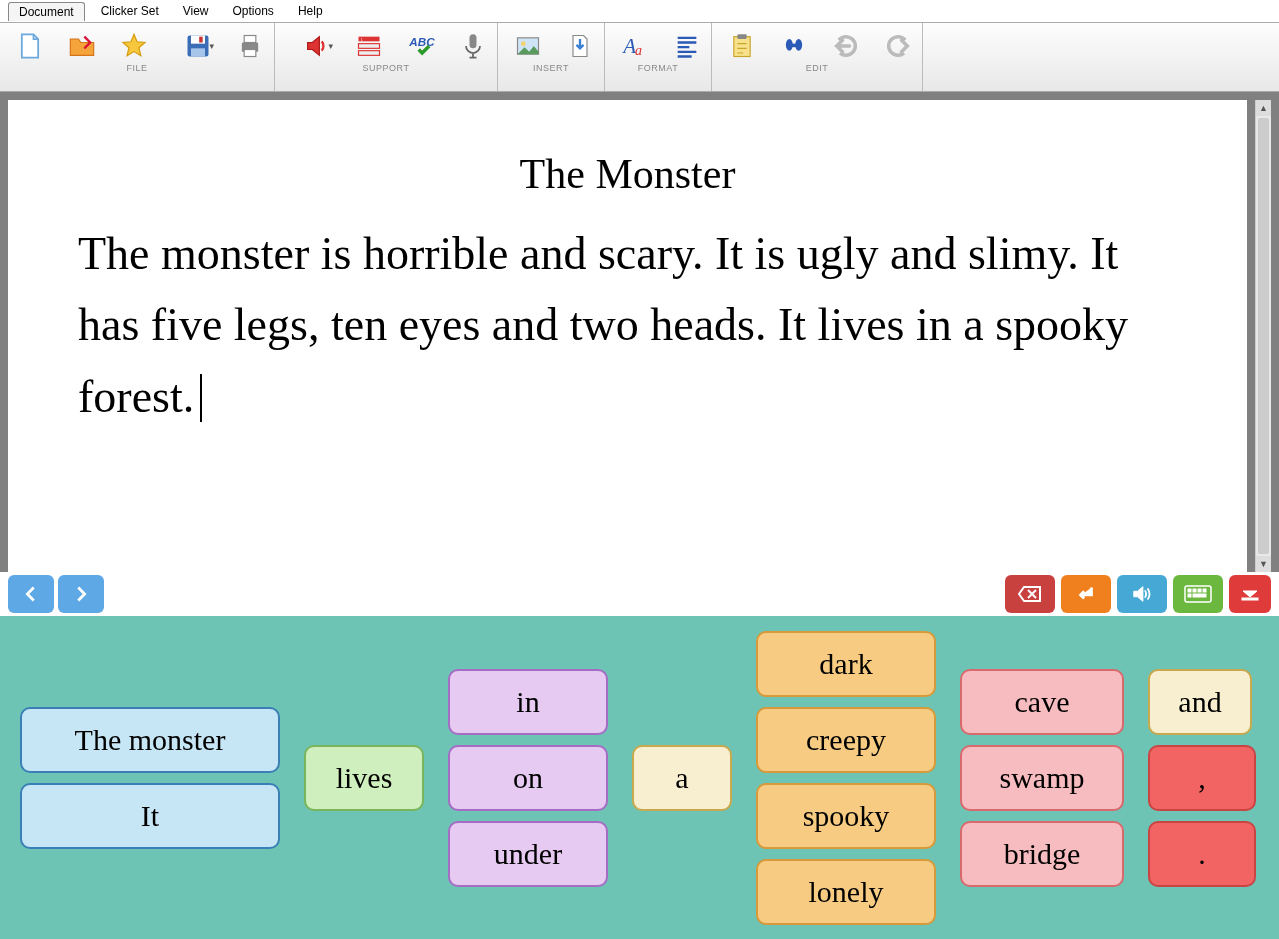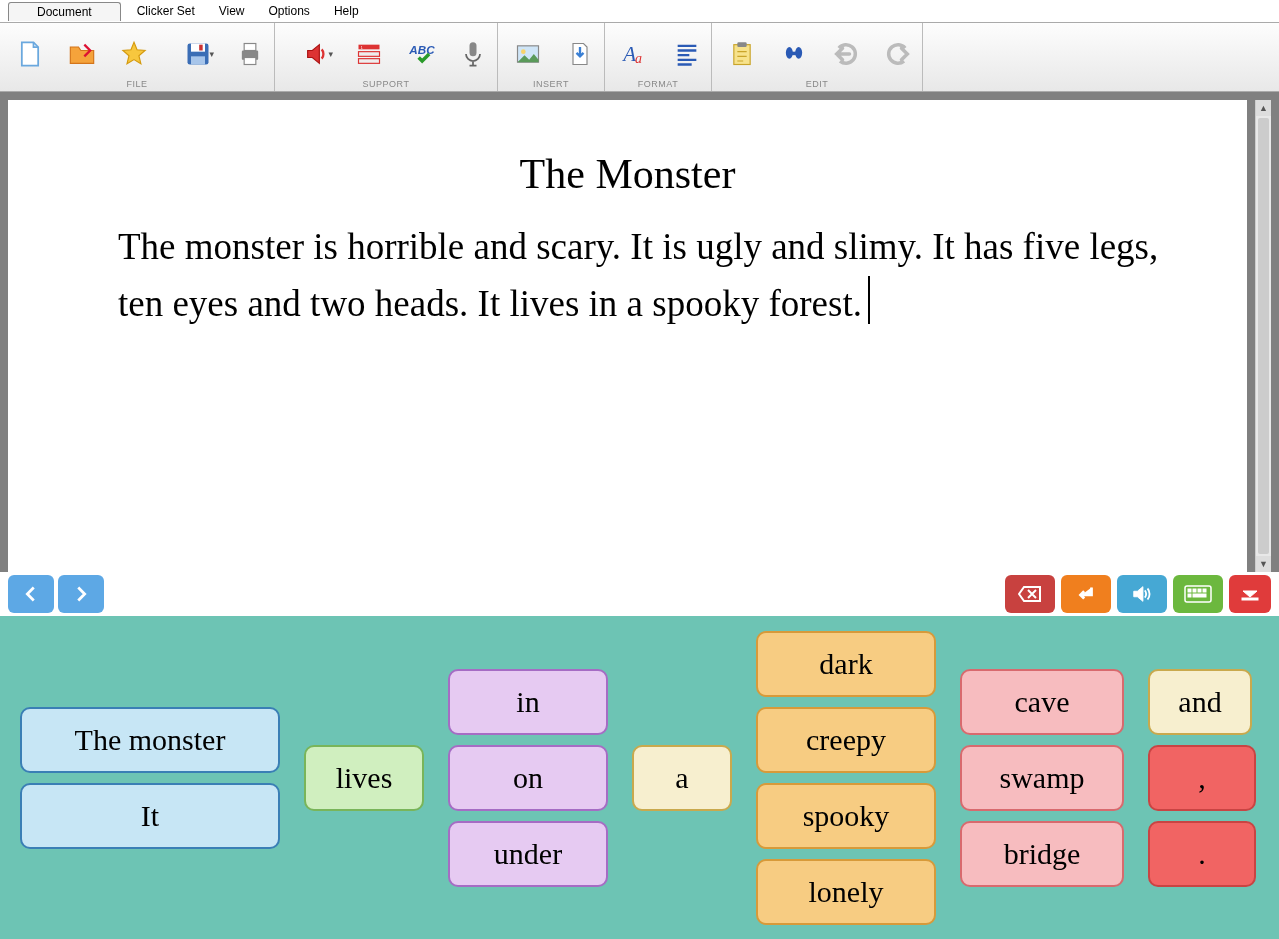--- a/index.html
+++ b/index.html
@@ -1,37 +1,37 @@
 <!DOCTYPE html>
 <html><head>
 <meta charset="utf-8">
 <style>
 * { box-sizing: border-box; margin: 0; padding: 0; }
 body { font-family: "Segoe UI", Arial, sans-serif; background: #fff; overflow: hidden; width: 1279px; height: 939px; }
 
 
 .menubar { height: 22px; display: flex; align-items: center; font-size: 12px; background: #fff; padding-left: 8px; }
-.menubar .tab { border: 1px solid #888; border-bottom: none; padding: 2px 28px; background: #f5f5f5; margin-right: 4px; border-radius: 3px 3px 0 0; }
+.menubar .tab { border: 1px solid #888; border-bottom: none; padding: 2px 10px; background: #f5f5f5; margin-right: 4px; border-radius: 3px 3px 0 0; }
 .menubar .item { padding: 2px 12px; cursor: default; }
 
 
 .toolbar { height: 70px; border-top: 1px solid #aaa; border-bottom: 1px solid #aaa; background: linear-gradient(#fdfdfd, #e8e8e8); display: flex; }
 .tgroup { border-right: 1px solid #bbb; display: flex; flex-direction: column; }
 .tgroup-icons { display: flex; align-items: center; padding: 6px 10px 0 10px; gap: 18px; flex: 1; }
-.tgroup-label { text-align: center; font-size: 9px; color: #888; letter-spacing: 0.5px; padding-bottom: 2px; }
+.tgroup-label { text-align: center; font-size: 9px; color: #888; letter-spacing: 0.5px; padding-bottom: 19px; }
 .tbtn { width: 34px; height: 34px; display: flex; align-items: center; justify-content: flex-end; cursor: pointer; }
 .tbtn svg { width: 28px; height: 28px; }
 .tbtn.drop { width: 46px; position: relative; }
 .tbtn.drop::after { content: "▾"; font-size: 9px; color: #555; position: absolute; right: -2px; top: 50%; transform: translateY(-50%); }
 
 
 .doc-wrap { background: #808080; padding: 8px 8px 0 8px; height: 480px; display: flex; position: relative; }
 .doc-page { background: #fff; flex: 1; padding: 50px 70px; margin-right: 8px; overflow: hidden; }
 .doc-title { font-family: "Comic Sans MS", cursive; font-size: 42px; text-align: center; margin-bottom: 20px; }
-.doc-body { font-family: "Comic Sans MS", cursive; font-size: 37px; line-height: 1.55; margin-left: 40px; }
+.doc-body { font-family: "Comic Sans MS", cursive; font-size: 46px; line-height: 1.55; }
 .cursor-line { display: inline-block; width: 2px; height: 48px; background: #000; vertical-align: text-bottom; margin-left: 6px; }
 .vscroll { width: 16px; background: #e8e8e8; border-left: 1px solid #ccc; display: flex; flex-direction: column; }
 .vscroll .arrow { height: 16px; background: #ddd; text-align: center; font-size: 9px; line-height: 16px; color: #555; }
 .vscroll .thumb { flex: 1; background: #ccc; margin: 2px; border-radius: 2px; }
 
 
 .ctrlstrip { height: 44px; display: flex; align-items: center; justify-content: space-between; padding: 4px 8px; background: #fff; }
 .navbtns { display: flex; gap: 4px; }
 .navbtn { width: 46px; height: 38px; background: #5da8e5; border-radius: 6px; display: flex; align-items: center; justify-content: center; cursor: pointer; }
 .navbtn svg { stroke: #fff; }

